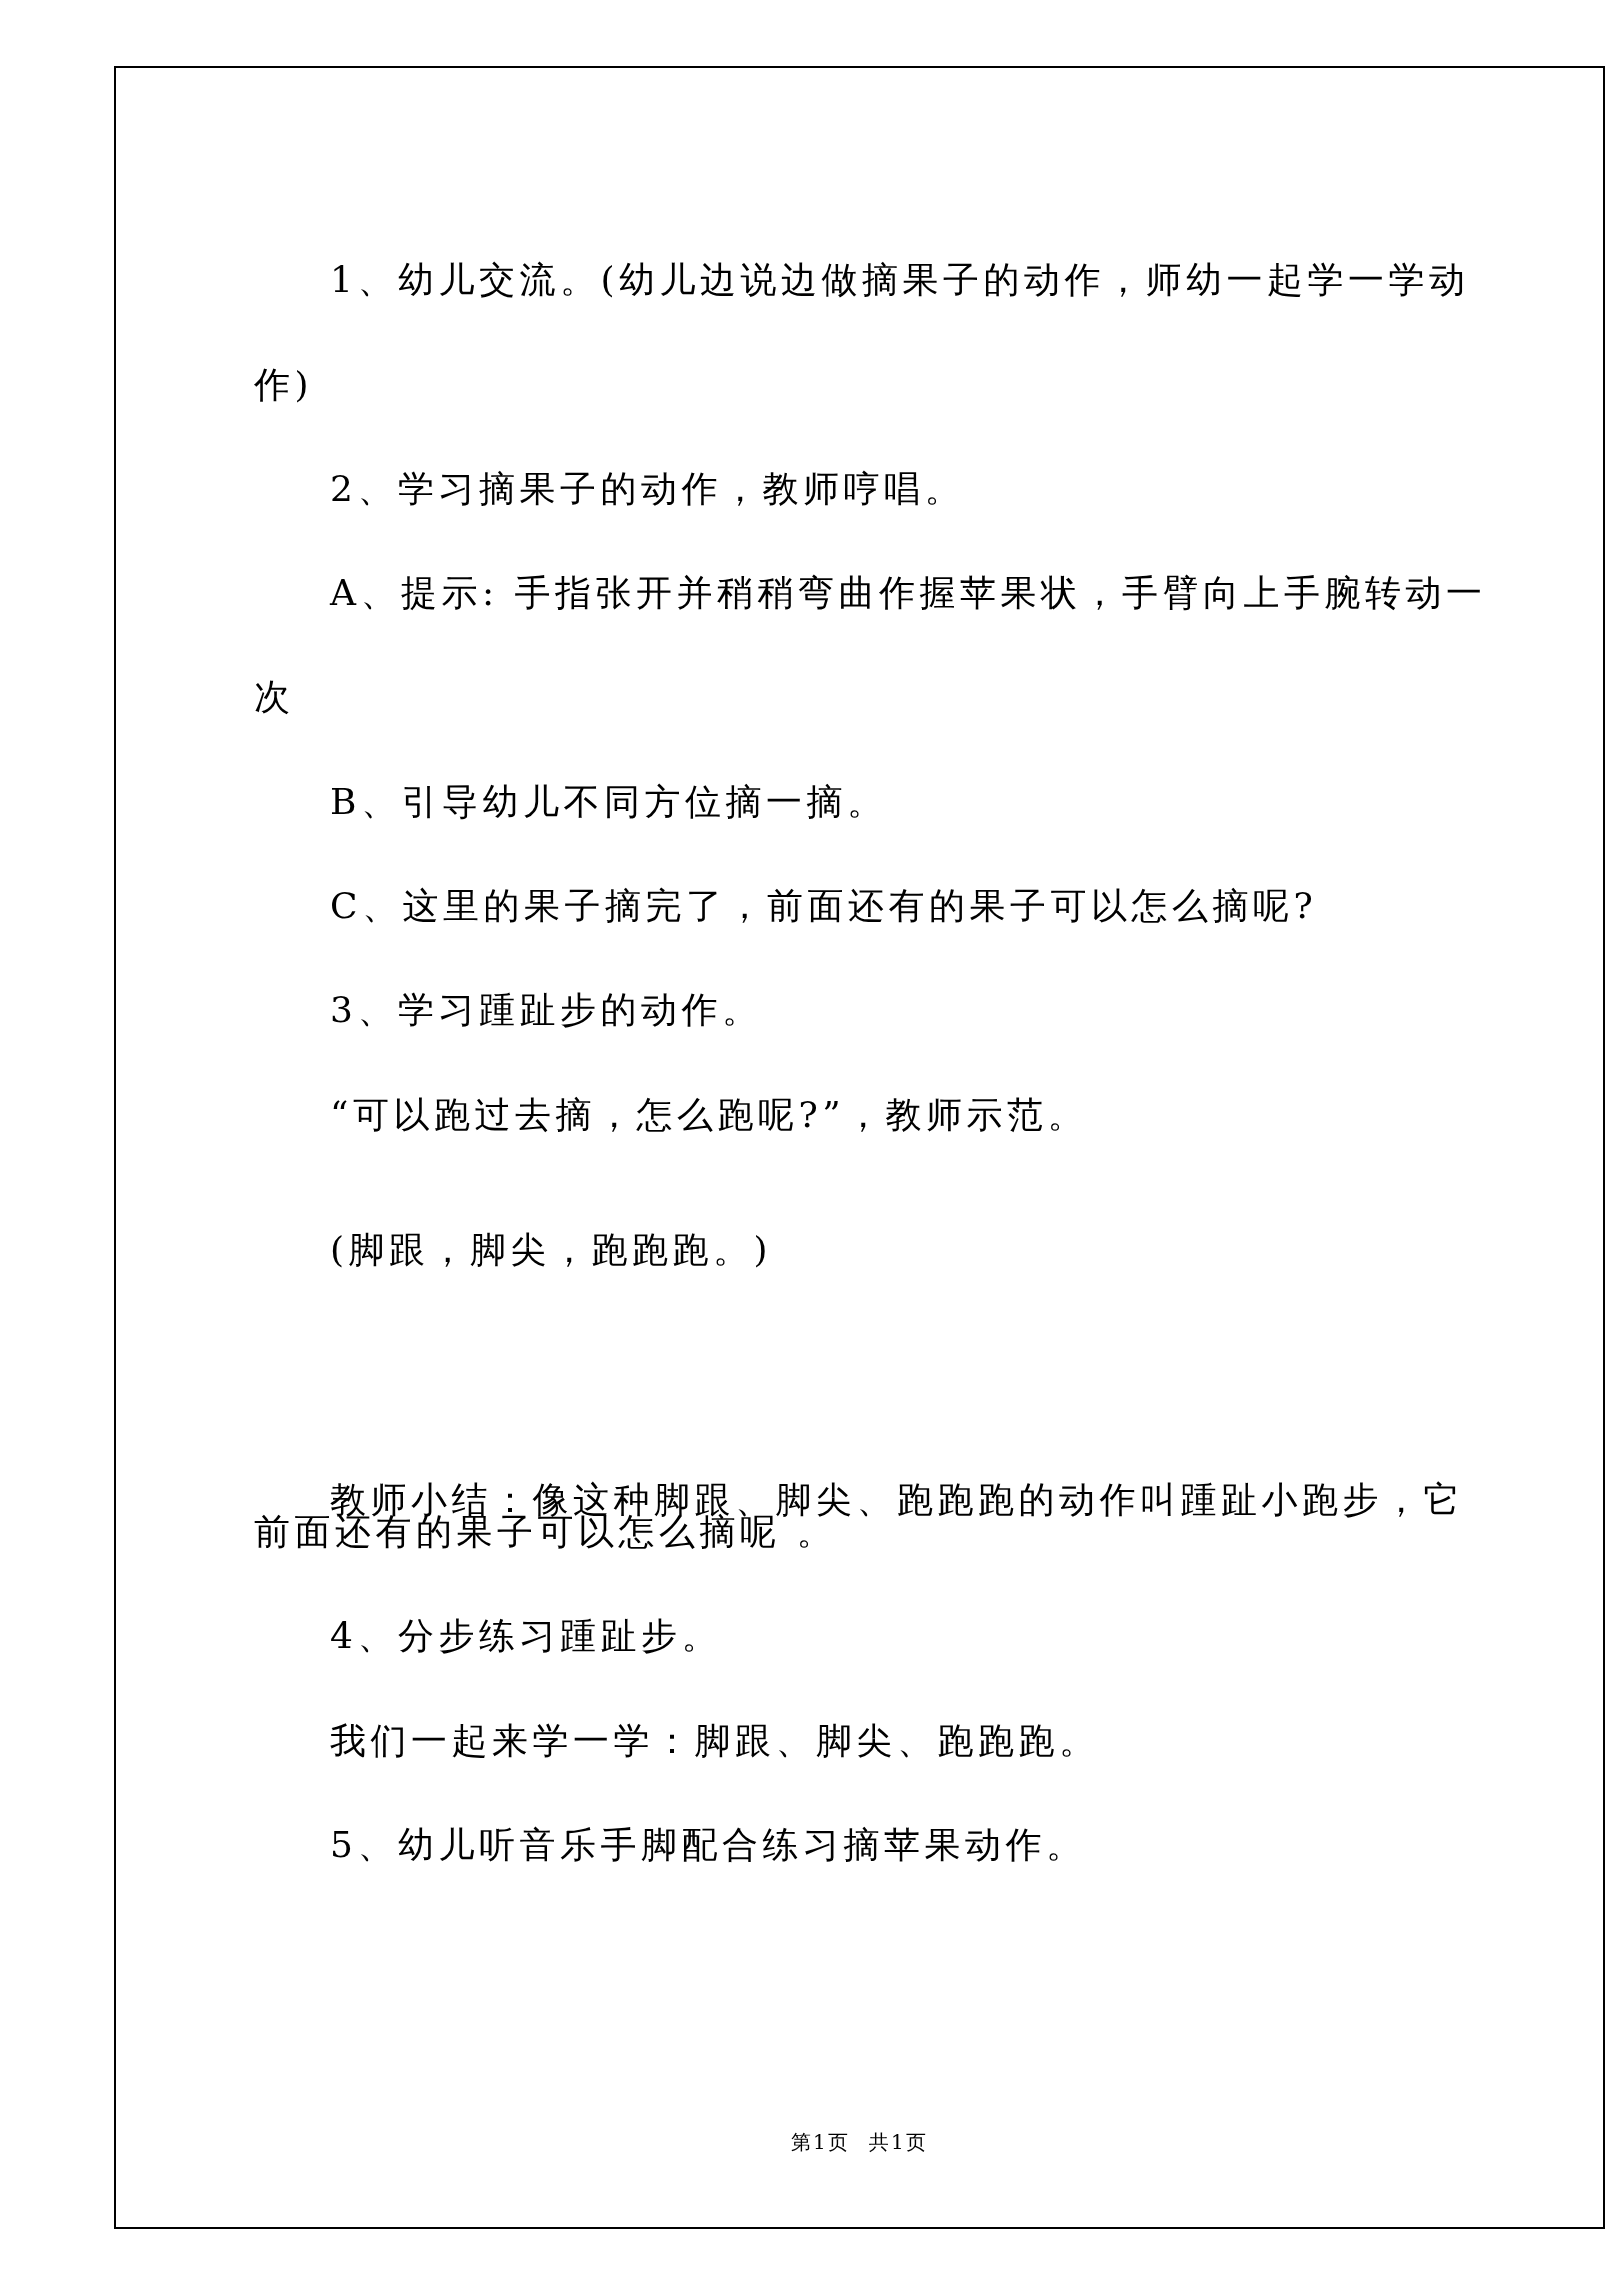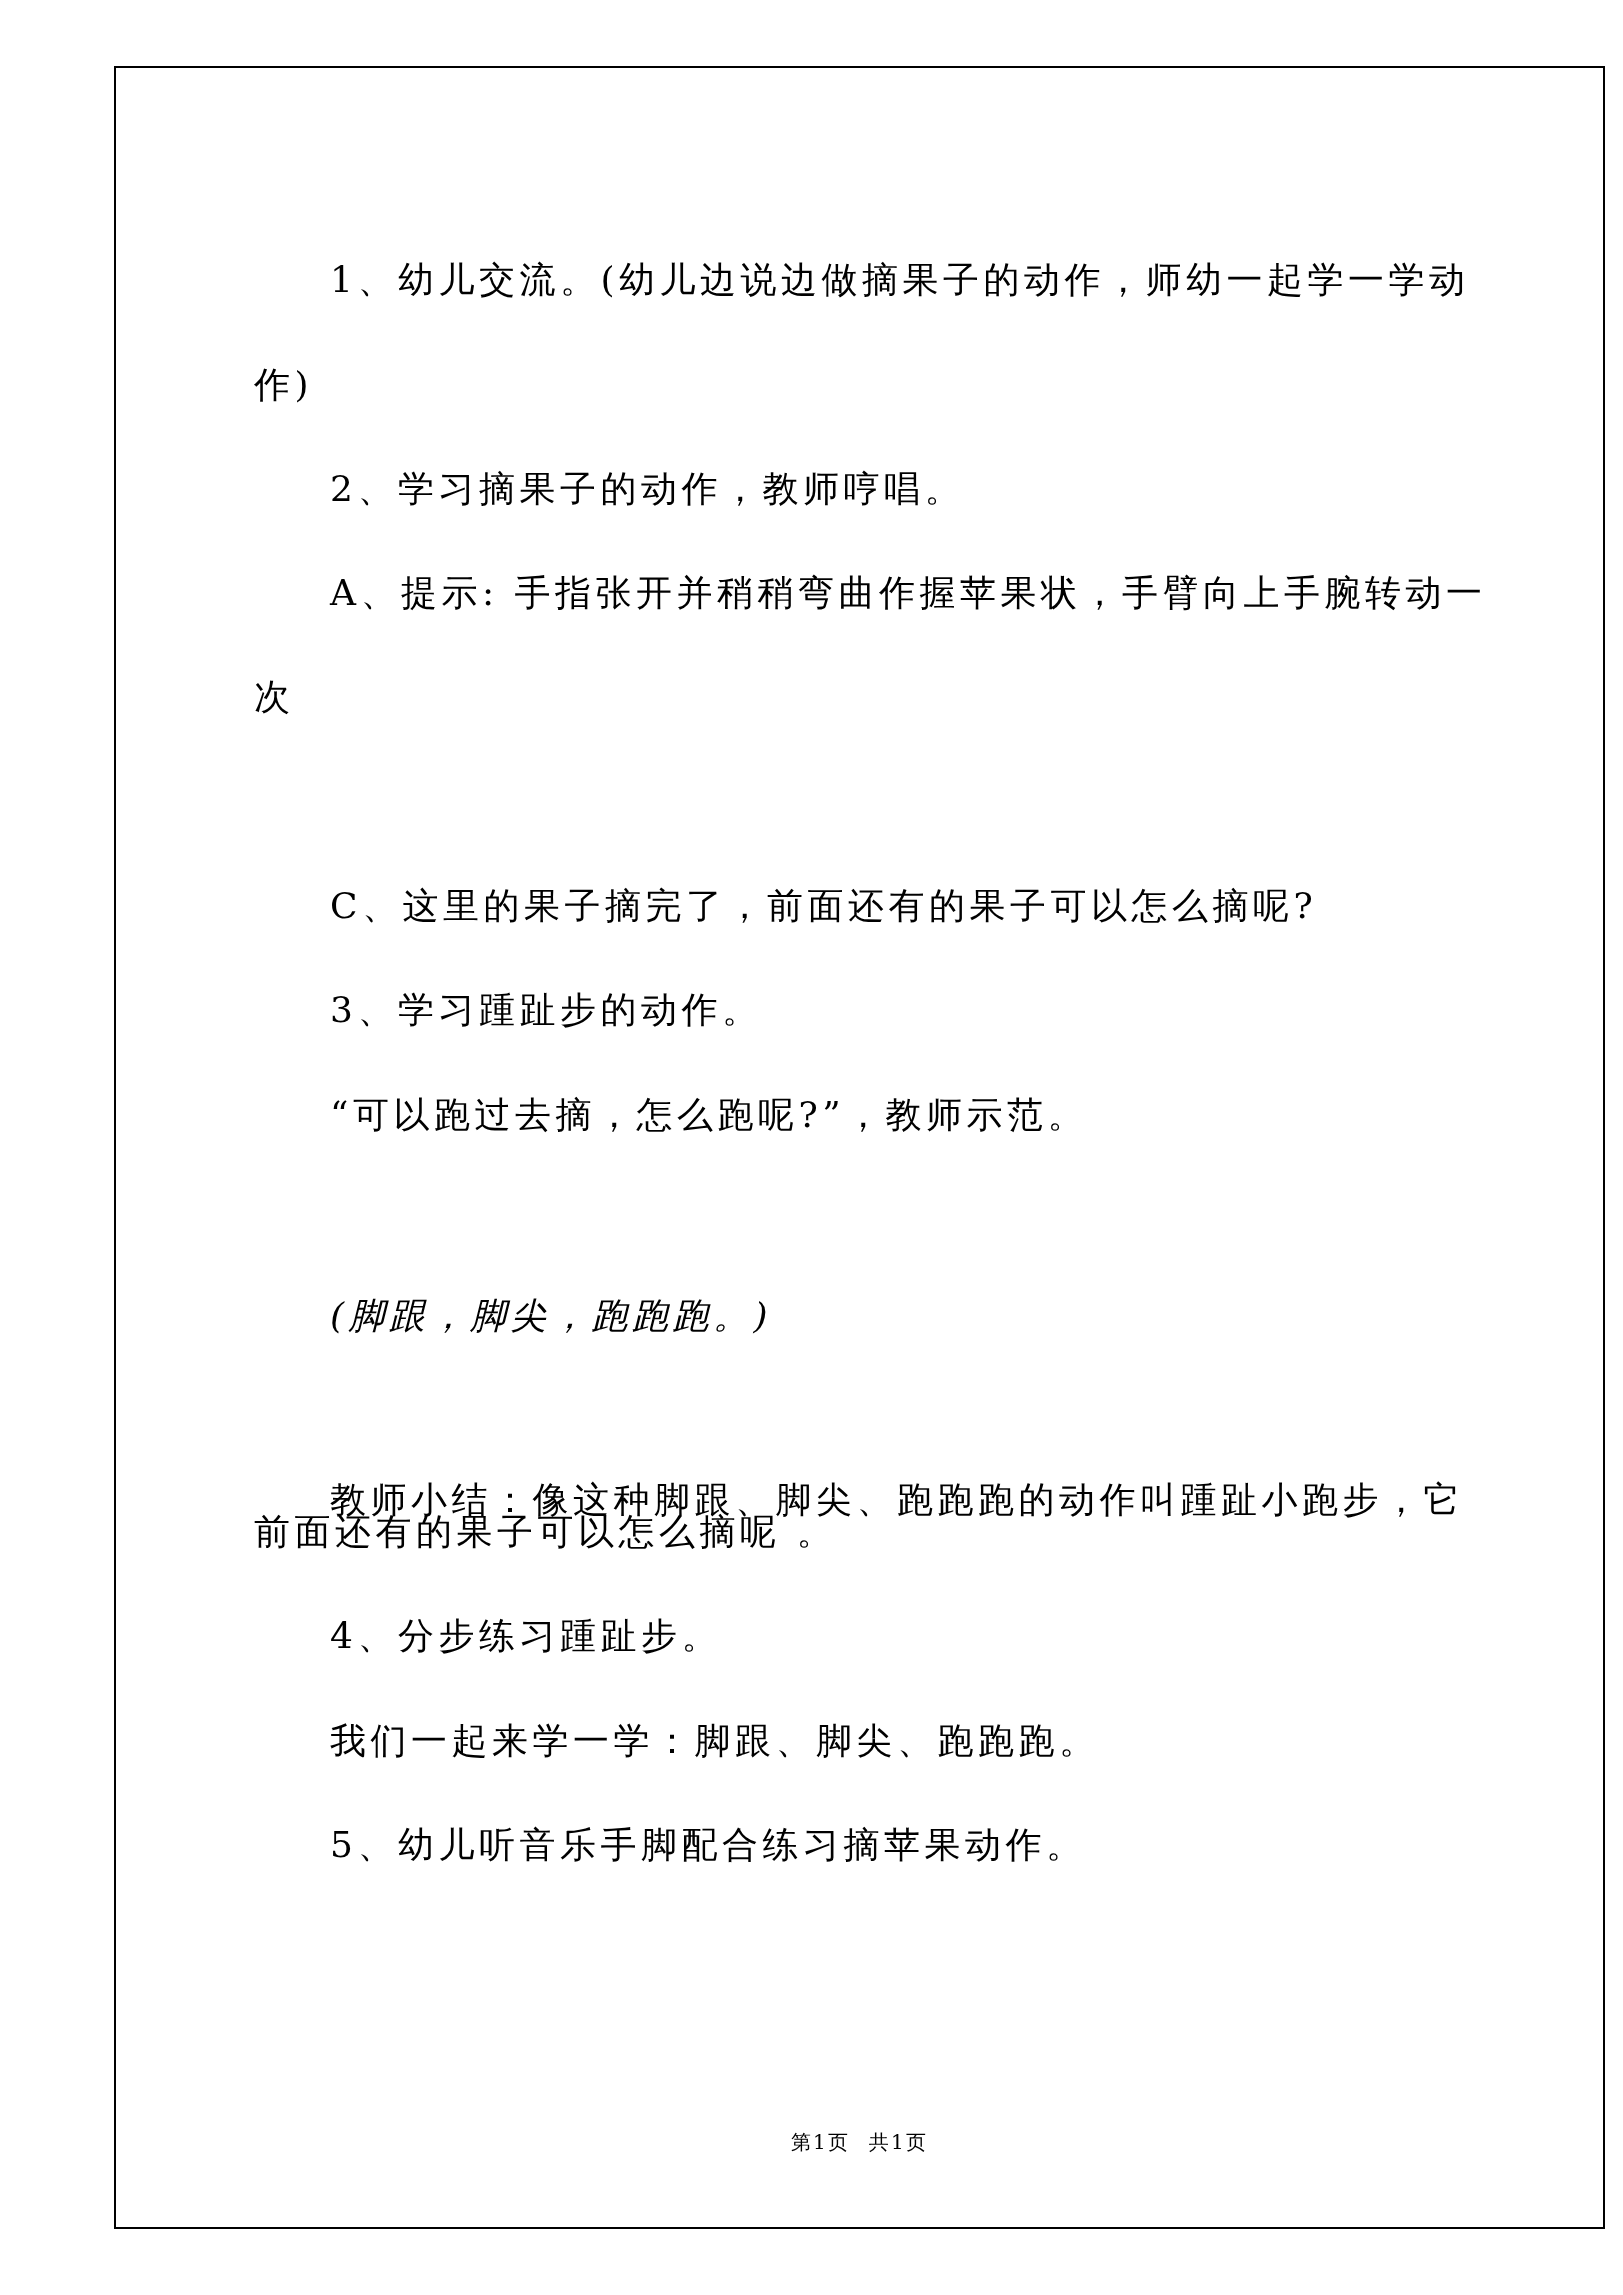--- a/index.html
+++ b/index.html
@@ -62,24 +62,25 @@
 <body>
 
 <div class="page">
   <div class="page-border"></div>
   <div class="text-layer">
       <div class="line indent" style="top: 260px;">1、幼儿交流。(幼儿边说边做摘果子的动作，师幼一起学一学动</div>
       <div class="line" style="top: 365px;">作)</div>
       <div class="line indent" style="top: 469px;">2、学习摘果子的动作，教师哼唱。</div>
       <div class="line indent" style="top: 573px;">A、提示: 手指张开并稍稍弯曲作握苹果状，手臂向上手腕转动一</div>
       <div class="line" style="top: 677px;">次</div>
+      <div class="line indent" style="top: 782px;">B、引导幼儿不同方位摘一摘。</div>
       <div class="line indent" style="top: 886px;">C、这里的果子摘完了，前面还有的果子可以怎么摘呢?</div>
       <div class="line indent" style="top: 990px;">3、学习踵趾步的动作。</div>
       <div class="line indent" style="top: 1095px;">“可以跑过去摘，怎么跑呢?”，教师示范。</div>
-      <div class="line indent" style="top: 1296px; font-style: italic;">(脚跟，脚尖，跑跑跑。)</div>
+      <div class="line indent" style="top: 1230px;">(脚跟，脚尖，跑跑跑。)</div>
       <div class="line indent" style="top: 1480px;">教师小结：像这种脚跟、脚尖、跑跑跑的动作叫踵趾小跑步，它</div>
       <div class="line" style="top: 1512px;">前面还有的果子可以怎么摘呢 。</div>
       <div class="line indent" style="top: 1616px;">4、分步练习踵趾步。</div>
       <div class="line indent" style="top: 1721px;">我们一起来学一学：脚跟、脚尖、跑跑跑。</div>
       <div class="line indent" style="top: 1825px;">5、幼儿听音乐手脚配合练习摘苹果动作。</div>
     </div>
   <div class="footer">第1页 共1页</div>
 </div>
 
 

